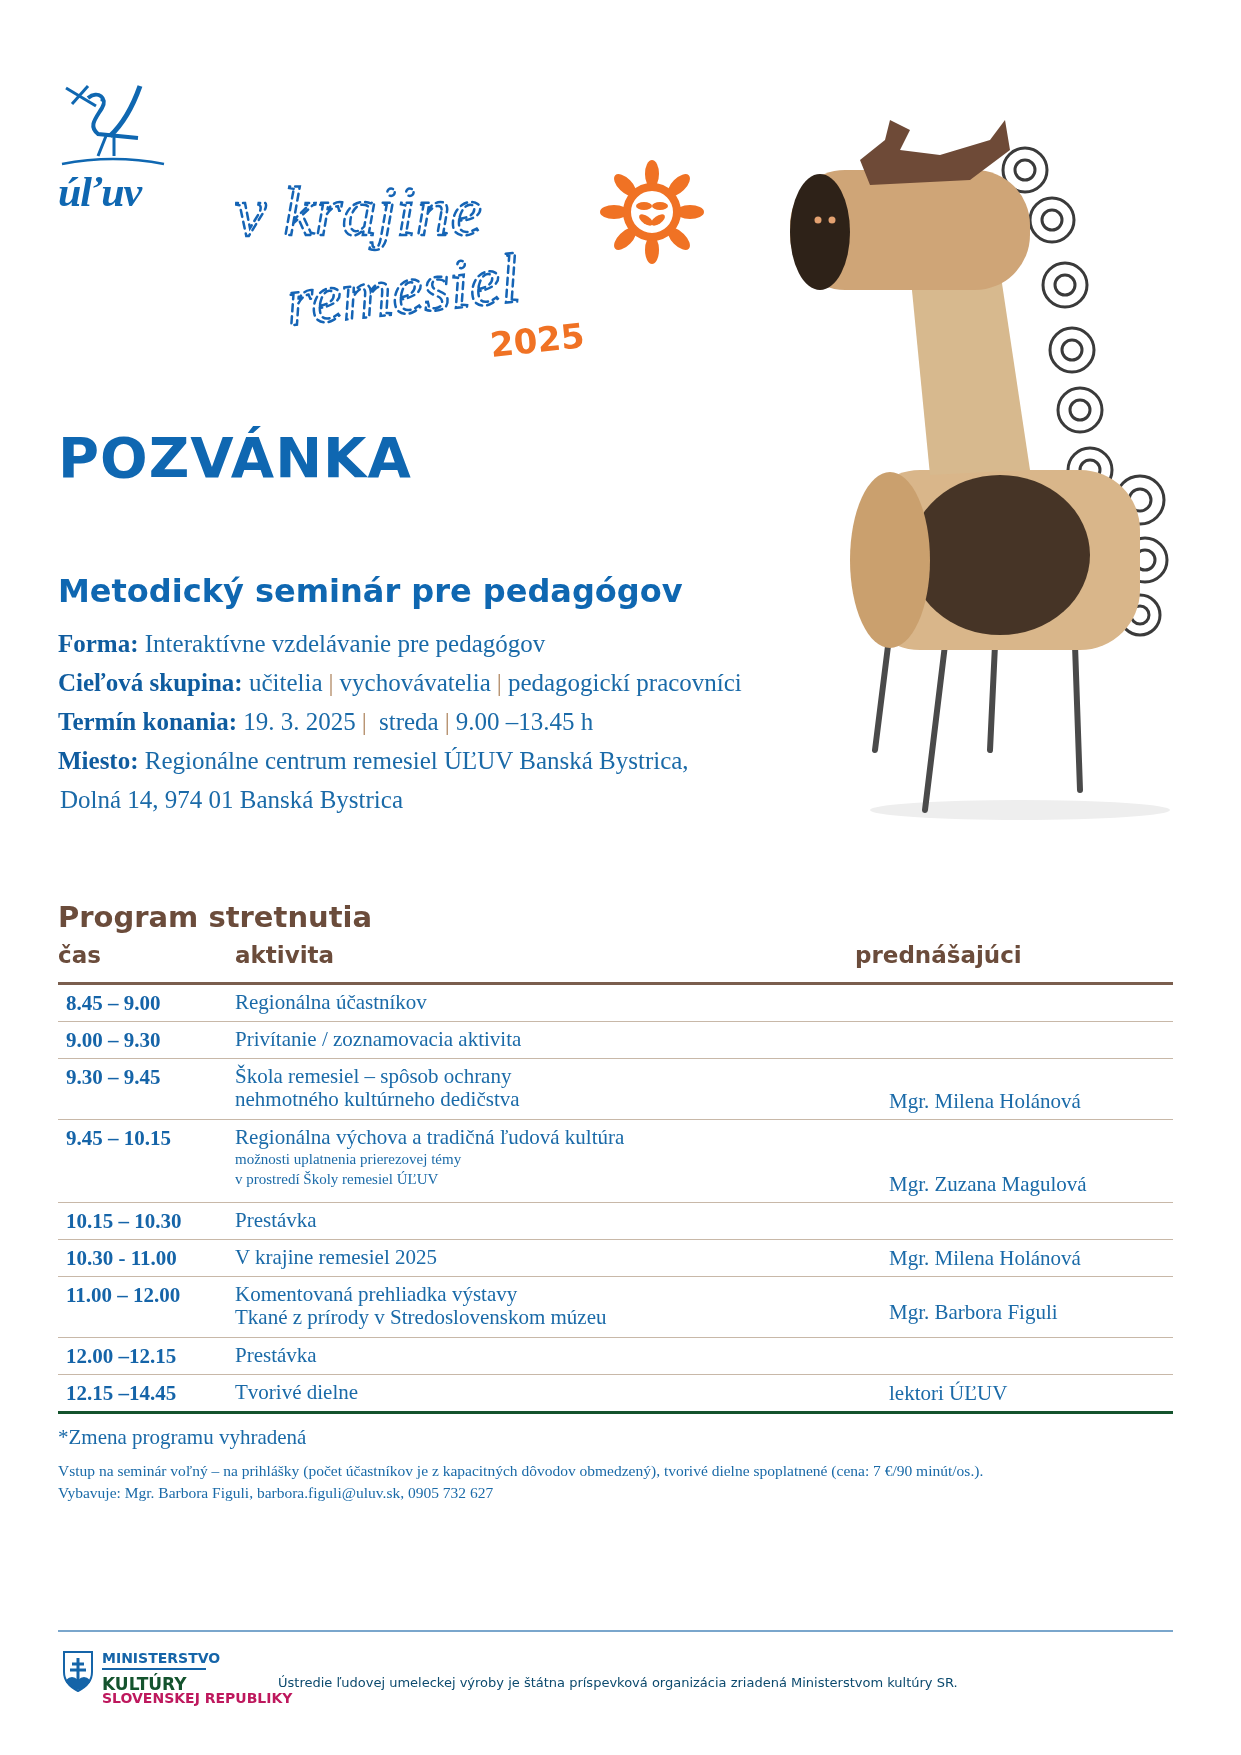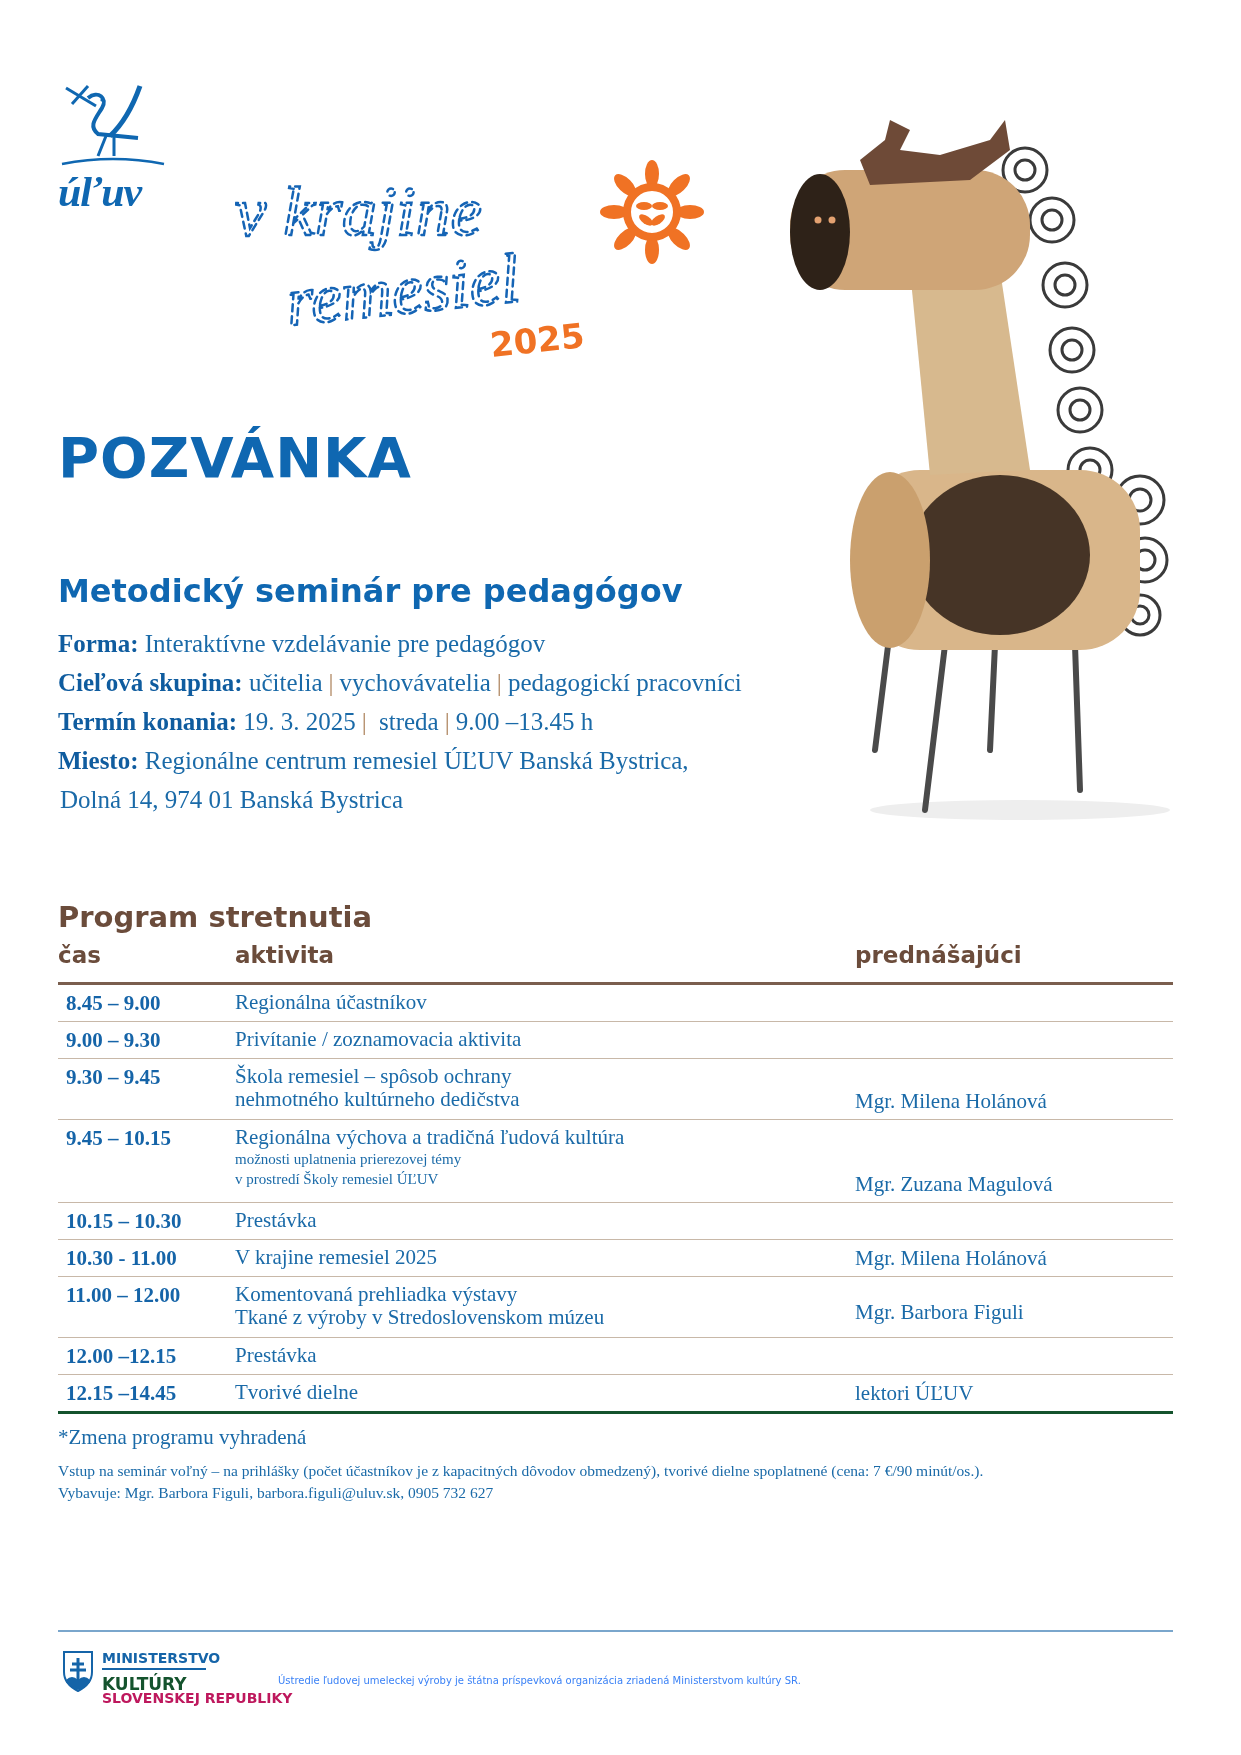--- a/index.html
+++ b/index.html
@@ -32,32 +32,32 @@
   #program-title { left: 58px; top: 900px; font-size: 29px; font-weight: bold; color: #6b4c3b; }
   .colhead { top: 942px; font-size: 23px; font-weight: bold; color: #6b4c3b; }
 
   #table { left: 58px; top: 982px; width: 1115px; }
   .rule-top { height: 3px; background: #7a5e4e; }
   .row { position: relative; border-bottom: 1.5px solid #c8b8a8; color: #1a6aa8; font-size: 21px; }
   .row:last-child { border-bottom: 3px solid #14532d; }
   .cell-time { position: absolute; left: 8px; top: 6px; font-weight: bold; color: #1564a8; font-size: 21px; }
   .cell-act { position: absolute; left: 177px; top: 6px; line-height: 23px; }
   .cell-act .small { font-size: 15px; line-height: 20px; display: block; }
-  .cell-spk { position: absolute; left: 797px; bottom: 5px; margin-top: 39px; }
+  .cell-spk { position: absolute; left: 831px; bottom: 5px; margin-top: 39px; }
 
   #note { left: 58px; top: 1425px; font-size: 21px; color: #1a6aa8; }
   #fine1 { left: 58px; top: 1462px; font-size: 15.5px; color: #1a6aa8; }
   #fine2 { left: 58px; top: 1484px; font-size: 15.5px; color: #1a6aa8; }
 
   #footer-rule { left: 58px; top: 1630px; width: 1115px; height: 2px; background: #7aa6cc; }
   #ministry-line1 { left: 102px; top: 1650px; font-size: 14px; font-weight: bold; color: #1564a8; }
   #ministry-line2 { left: 102px; top: 1674px; font-size: 17px; font-weight: bold; color: #14532d; }
   #ministry-line3 { left: 102px; top: 1690px; font-size: 14px; font-weight: bold; color: #be185d; }
   #ministry-bar { left: 102px; top: 1668px; width: 104px; height: 2px; background: #1564a8; }
-  #footer-text { left: 278px; top: 1675px; font-size: 10px; color: #3b82f6; }
+  #footer-text { left: 278px; top: 1675px; font-size: 13px; color: #0c4a6e; }
 </style>
 </head>
 <body>
 
 <div class="abs" id="uluv-logo">
   <svg width="110" height="90" viewBox="0 0 110 90">
     <path d="M8 10 L38 28" stroke="#0f67b1" stroke-width="3" fill="none"></path>
     <path d="M14 26 L30 8" stroke="#0f67b1" stroke-width="3" fill="none"></path>
     <path d="M30 20 C40 12 50 20 44 30 C38 40 30 48 40 56 L80 60" stroke="#0f67b1" stroke-width="4" fill="none"></path>
     <path d="M82 8 C76 25 66 45 52 58" stroke="#0f67b1" stroke-width="5" fill="none"></path>
@@ -206,21 +206,21 @@
   </div>
   <div class="row" style="height:36px;">
     <span class="cell-time">10.30 - 11.00</span>
     <span class="cell-act">V krajine remesiel 2025</span>
     <span class="cell-spk">Mgr. Milena Holánová</span>
   </div>
   <div class="row" style="height:60px;">
     <span class="cell-time">11.00 – 12.00</span>
     <span class="cell-act">
       <span style="display:block">Komentovaná prehliadka výstavy</span>
-      <span style="display:block">Tkané z výroby v Stredoslovenskom múzeu</span>
+      <span style="display:block">Tkané z prírody v Stredoslovenskom múzeu</span>
     </span>
     <span class="cell-spk" style="bottom:12px;">Mgr. Barbora Figuli</span>
   </div>
   <div class="row" style="height:36px;">
     <span class="cell-time">12.00 –12.15</span>
     <span class="cell-act">Prestávka</span>
   </div>
   <div class="row" style="height:36px;">
     <span class="cell-time">12.15 –14.45</span>
     <span class="cell-act">Tvorivé dielne</span>

